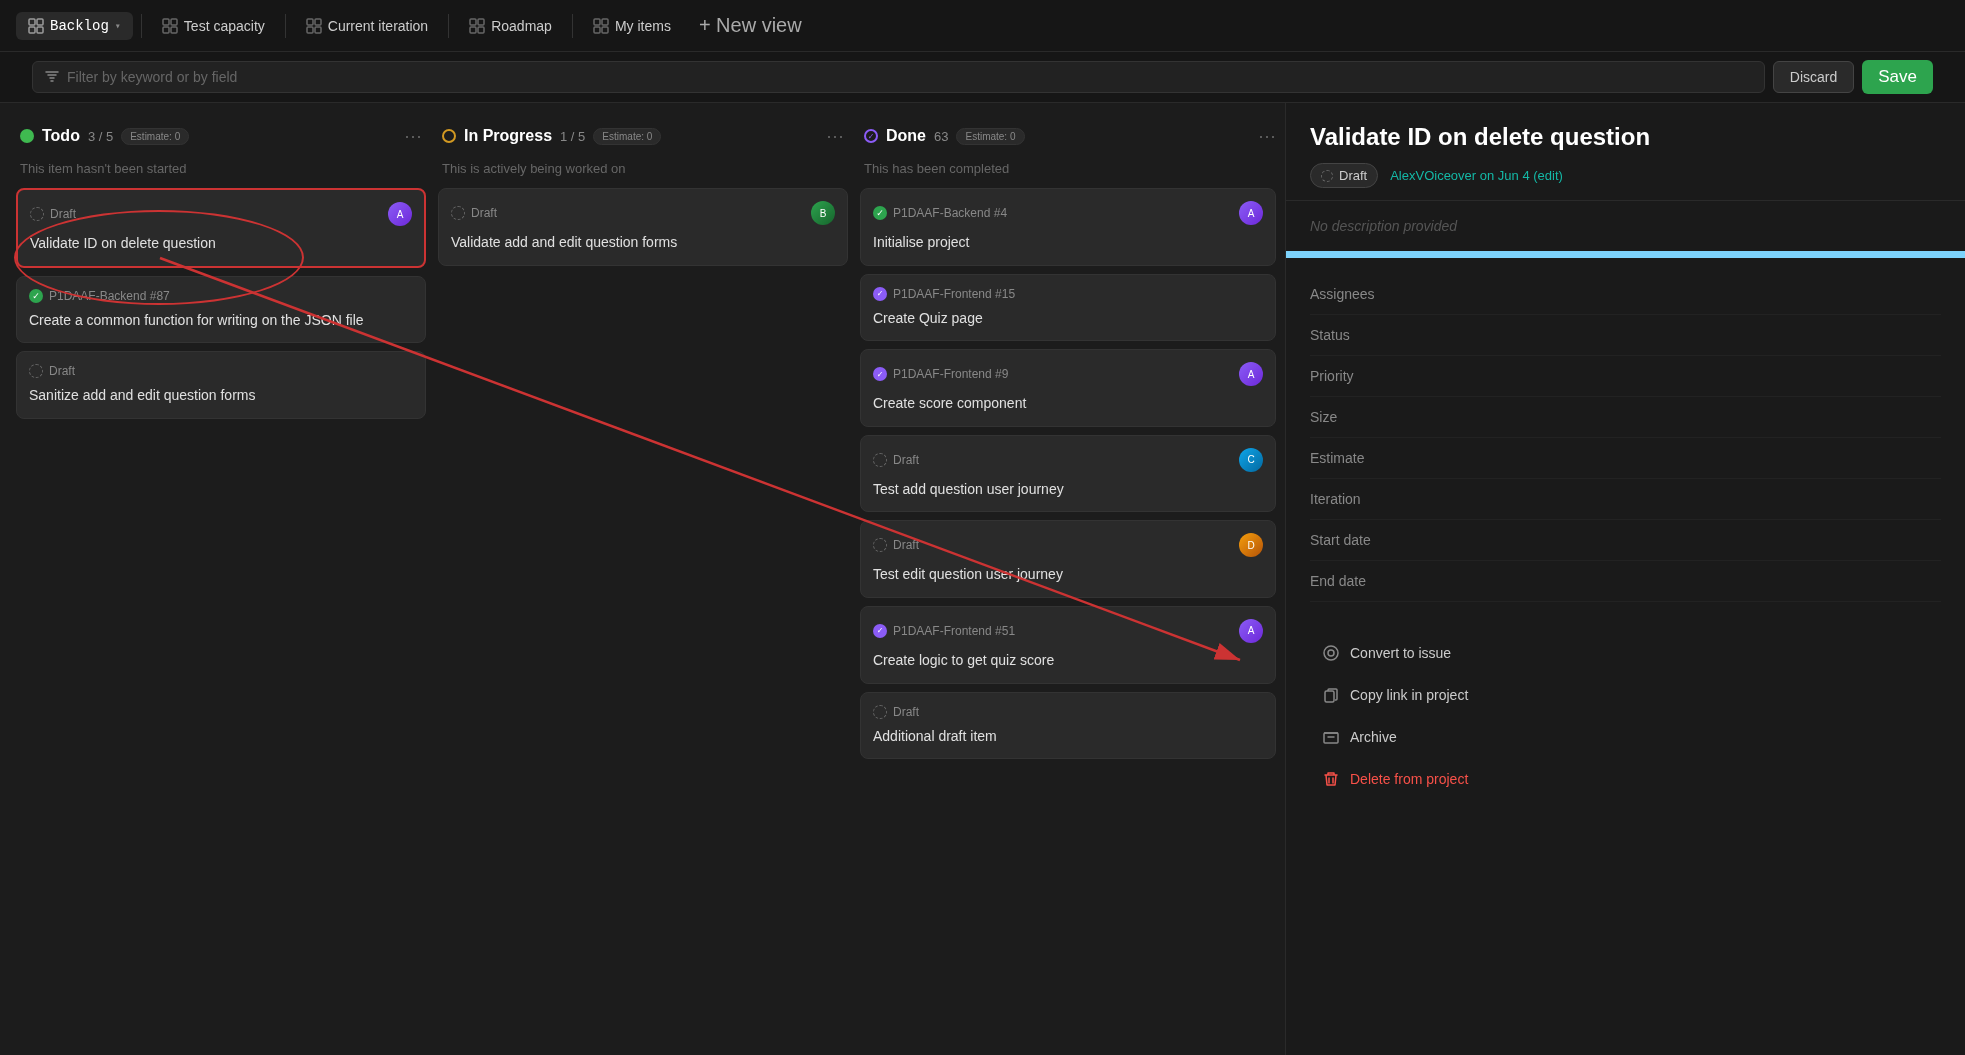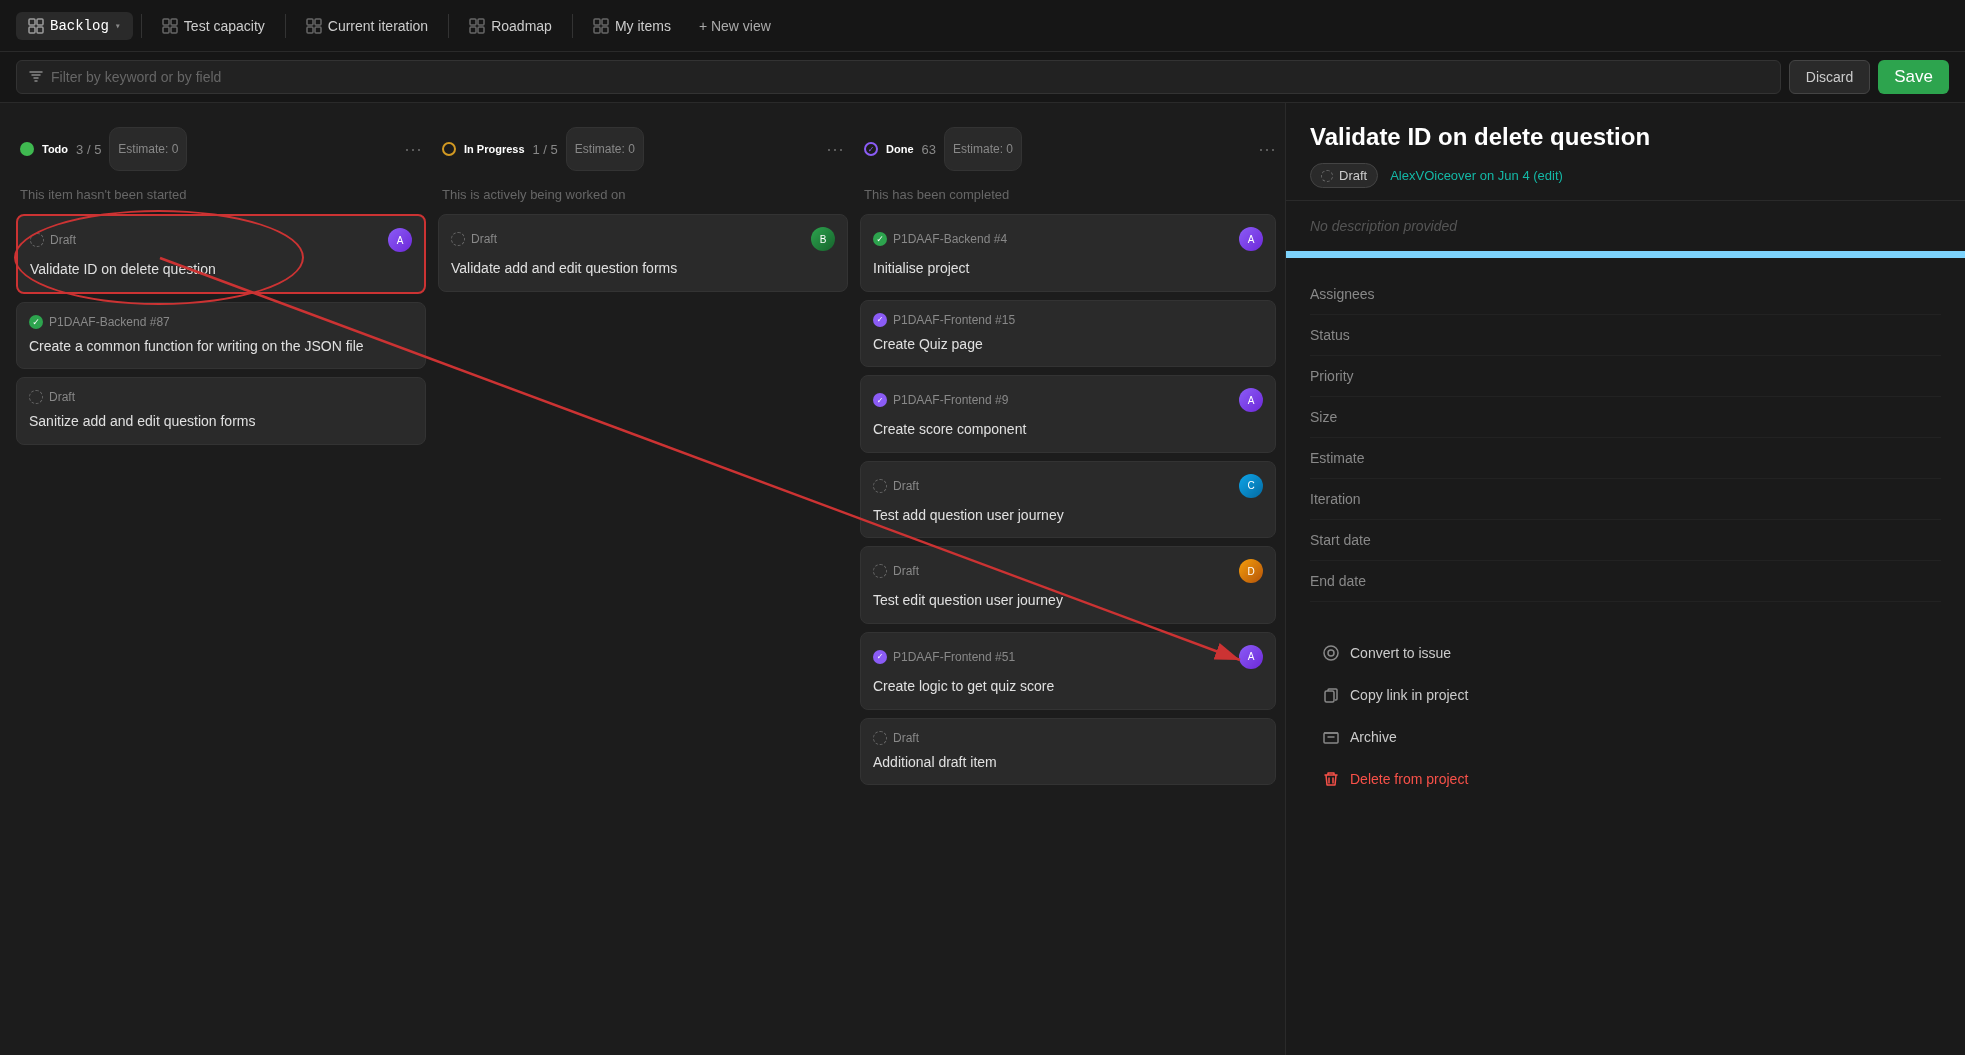--- a/index.html
+++ b/index.html
@@ -56,27 +56,28 @@
       font-size: 10px;
       color: #888;
     }
     .new-view-btn {
       display: flex;
       align-items: center;
       gap: 6px;
       padding: 6px 12px;
       color: #aaa;
       cursor: pointer;
-      font-size: 14px;
+      font-size: 20px;
     }
 
     
     .filter-bar {
       display: flex;
-      padding: 8px 16px;
+      align-items: center;
+      padding: 8px 32px;
       background: #161616;
       border-bottom: 1px solid #2a2a2a;
       gap: 8px;
       flex-shrink: 0;
     }
     .filter-input {
       flex: 1;
       background: #222;
       border: 1px solid #333;
       border-radius: 6px;
@@ -170,33 +171,33 @@
       content: '✓';
       color: #8b5cf6;
       font-size: 8px;
       position: absolute;
       top: 50%;
       left: 50%;
       transform: translate(-50%, -50%);
     }
 
     .column-title {
-      font-size: 11px;
+      font-size: 16px;
       font-weight: 600;
       color: #fff;
     }
     .column-count {
       font-size: 13px;
       color: #888;
     }
     .column-estimate {
-      font-size: 12px;
+      font-size: 10px;
       color: #888;
       background: #2a2a2a;
-      padding: 14px 8px;
+      padding: 2px 8px;
       border-radius: 10px;
       border: 1px solid #333;
     }
     .column-desc {
       font-size: 13px;
       color: #666;
       padding: 0 4px 4px;
     }
     .column-more {
       margin-left: auto;

